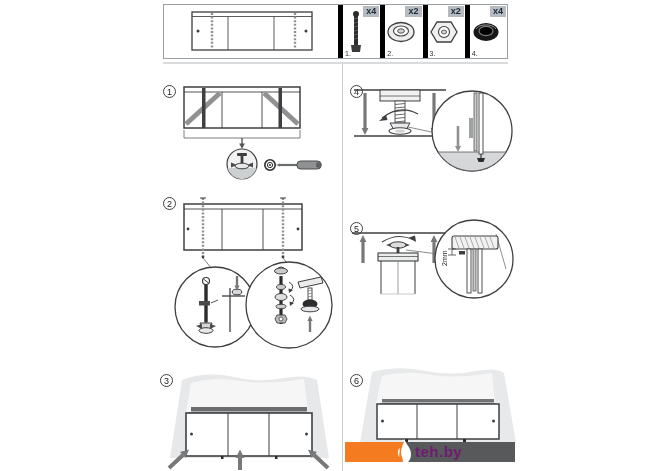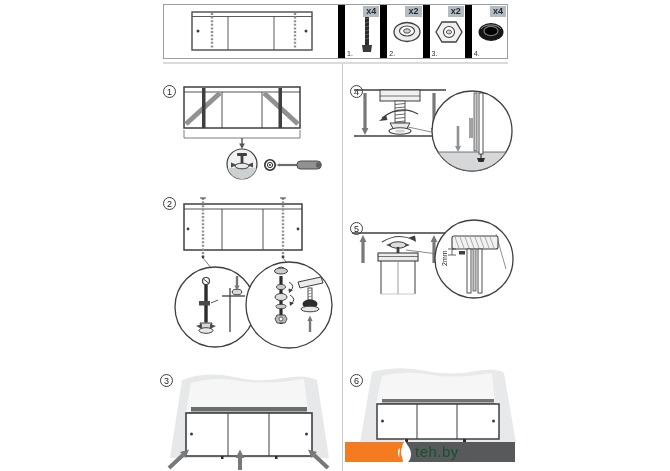--- a/index.html
+++ b/index.html
@@ -12,22 +12,22 @@
   svg text { font-family:"Liberation Sans", sans-serif; }
 
   
   .parts-box {
     left:163px; top:4px; width:345px; height:55px;
     border:1.5px solid #9b9ea1; box-sizing:border-box;
     display:flex; flex-direction:row; background:#fff;
   }
   .parts-panel-wrap { position:relative; width:174px; height:100%; }
   .part-cell {
-    position:relative; flex:1; border-left:7px solid #000000;
-    display:flex; align-items:center; justify-content:flex-end;
+    position:relative; flex:1; border-left:5px solid #000000;
+    display:flex; align-items:center; justify-content:flex-start;
   }
   .qty-badge {
     position:absolute; top:1px; right:1px;
     background:#b6bbbf; color:#1b2a38;
     font-size:9px; font-weight:bold; line-height:11px; padding:0 3px;
   }
   .part-num {
     position:absolute; left:2px; bottom:1px;
     font-size:7px; color:#2a2a2c;
   }
@@ -40,21 +40,21 @@
     border-radius:50%; background:#fff; color:#222;
     font-size:9px; line-height:13px; text-align:center; box-sizing:border-box;
   }
 
   
   .logo { left:345px; top:442px; width:170px; height:20px; }
   .logo-orange { position:absolute; left:0; top:0; width:58px; height:20px; }
   .logo-gray { position:absolute; left:58px; top:0; width:112px; height:20px; }
   .logo-text {
     position:absolute; left:70px; top:0; height:20px; line-height:20px;
-    color:#14532d; font-size:15px; font-weight:normal; letter-spacing:0.5px;
+    color:#701a75; font-size:15px; font-weight:bold; letter-spacing:0.5px;
   }
   .flame { position:absolute; left:50px; top:-3px; width:20px; height:26px; }
 </style>
 </head>
 <body>
 
 <div class="canvas">
 
   <div class="abs parts-box">
     <div class="parts-panel-wrap">

